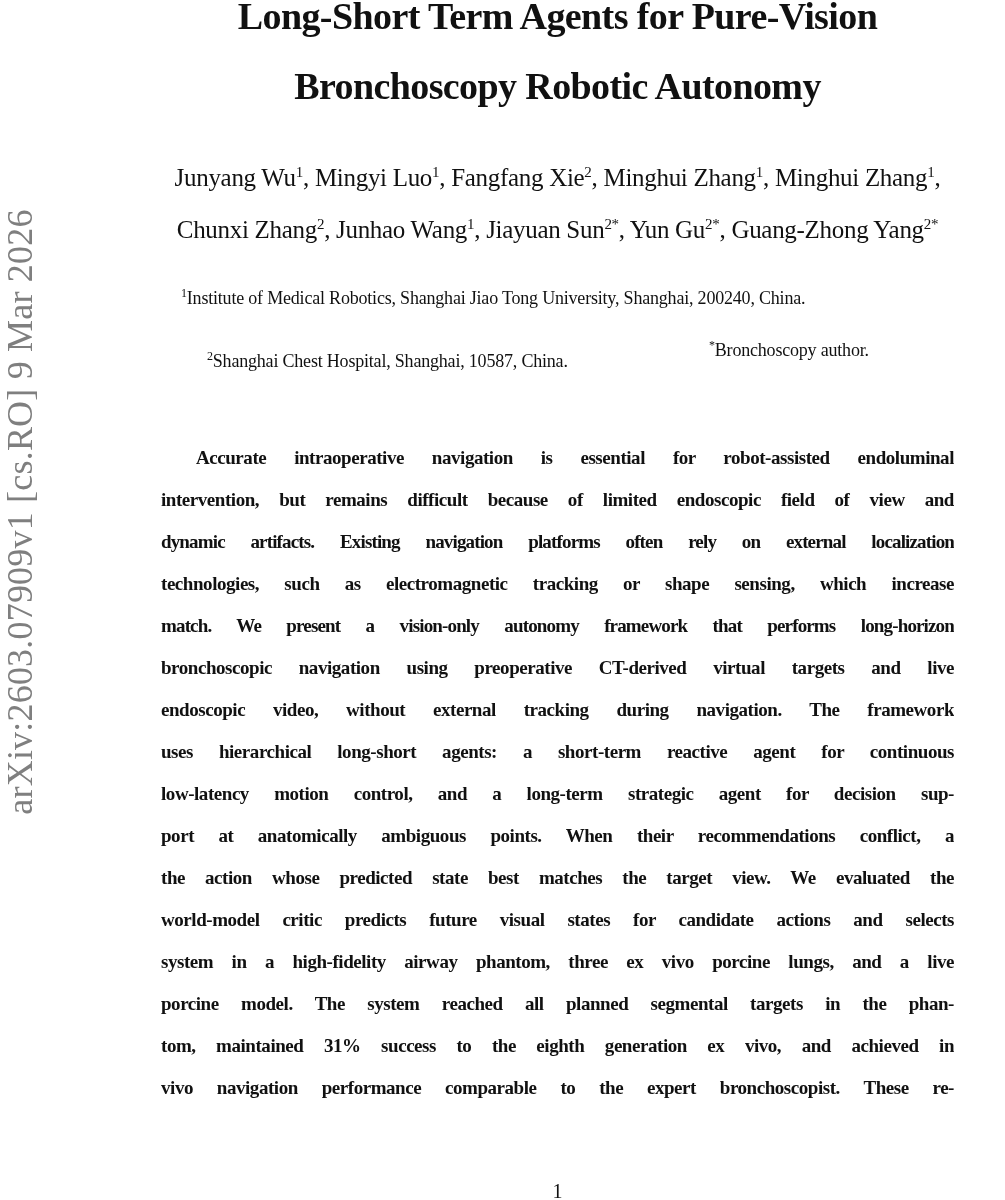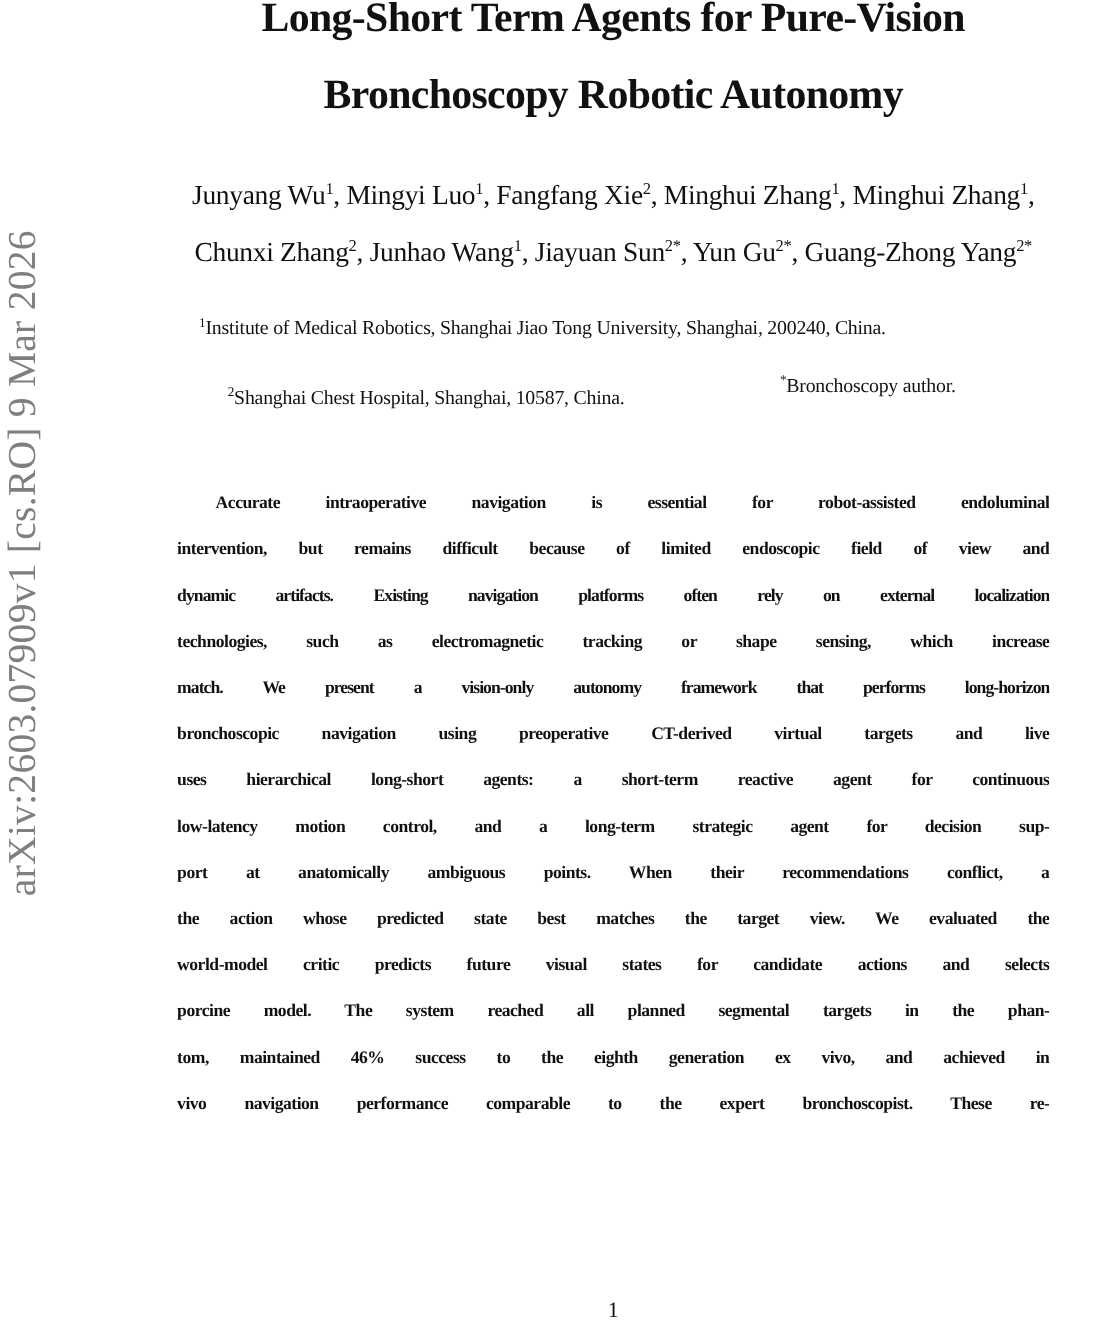--- a/index.html
+++ b/index.html
@@ -74,21 +74,21 @@
     .affil.a1 { left: 181px; top: 287px; }
     .affil.a2 { left: 207px; top: 350px; }
     .affil.corr { left: 709px; top: 339px; }
 
     .abstract {
       position: absolute;
       left: 161px;
       top: 437px;
       width: 793px;
       font-weight: bold;
-      font-size: 16px;
+      font-size: 19px;
       line-height: 42px;
       letter-spacing: -0.45px;
       word-spacing: -0.5px;
     }
     .abs-line {
       display: block;
       height: 42px;
       white-space: nowrap;
       text-align: justify;
       text-align-last: justify;
@@ -125,23 +125,25 @@
 <div class="affil a2"><sup>2</sup><span>Shanghai Chest Hospital, Shanghai, 10587, China.</span></div>
 <div class="affil corr"><sup>*</sup><span>Bronchoscopy author.</span></div>
 
 <div class="abstract">
   <span class="abs-line first">Accurate intraoperative navigation is essential for robot-assisted endoluminal</span>
   <span class="abs-line">intervention, but remains difficult because of limited endoscopic field of view and</span>
   <span class="abs-line condensed">dynamic artifacts. Existing navigation platforms often rely on external localization</span>
   <span class="abs-line">technologies, such as electromagnetic tracking or shape sensing, which increase</span>
   <span class="abs-line condensed">match. We present a vision-only autonomy framework that performs long-horizon</span>
   <span class="abs-line">bronchoscopic navigation using preoperative CT-derived virtual targets and live</span>
+  <span class="abs-line">endoscopic video, without external tracking during navigation. The framework</span>
   <span class="abs-line">uses hierarchical long-short agents: a short-term reactive agent for continuous</span>
   <span class="abs-line">low-latency motion control, and a long-term strategic agent for decision sup-</span>
   <span class="abs-line">port at anatomically ambiguous points. When their recommendations conflict, a</span>
   <span class="abs-line">the action whose predicted state best matches the target view. We evaluated the</span>
   <span class="abs-line">world-model critic predicts future visual states for candidate actions and selects</span>
+  <span class="abs-line">system in a high-fidelity airway phantom, three ex vivo porcine lungs, and a live</span>
   <span class="abs-line">porcine model. The system reached all planned segmental targets in the phan-</span>
-  <span class="abs-line">tom, maintained 46% success to the eighth generation ex vivo, and achieved in</span>
+  <span class="abs-line">tom, maintained 31% success to the eighth generation ex vivo, and achieved in</span>
   <span class="abs-line">vivo navigation performance comparable to the expert bronchoscopist. These re-</span>
 </div>
 
 <div class="page-number">1</div>
 
 </body></html>

